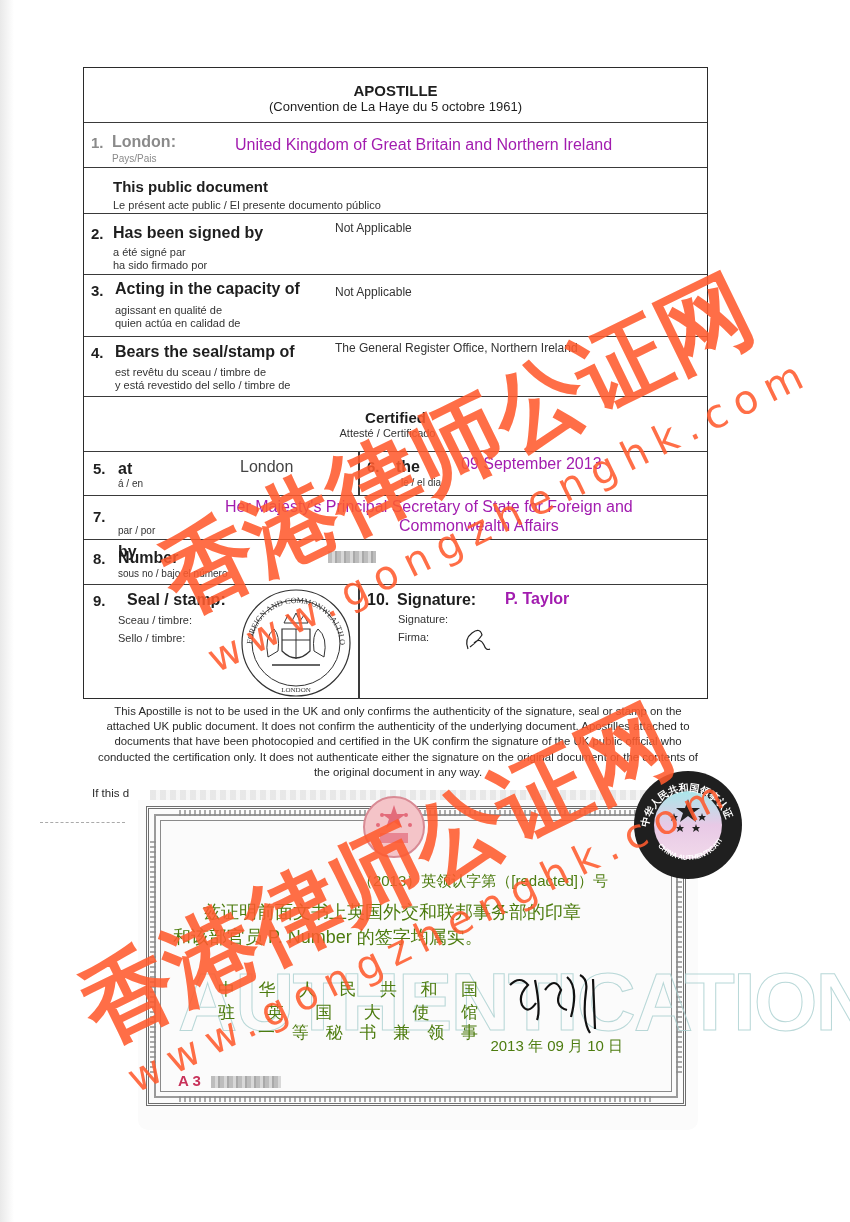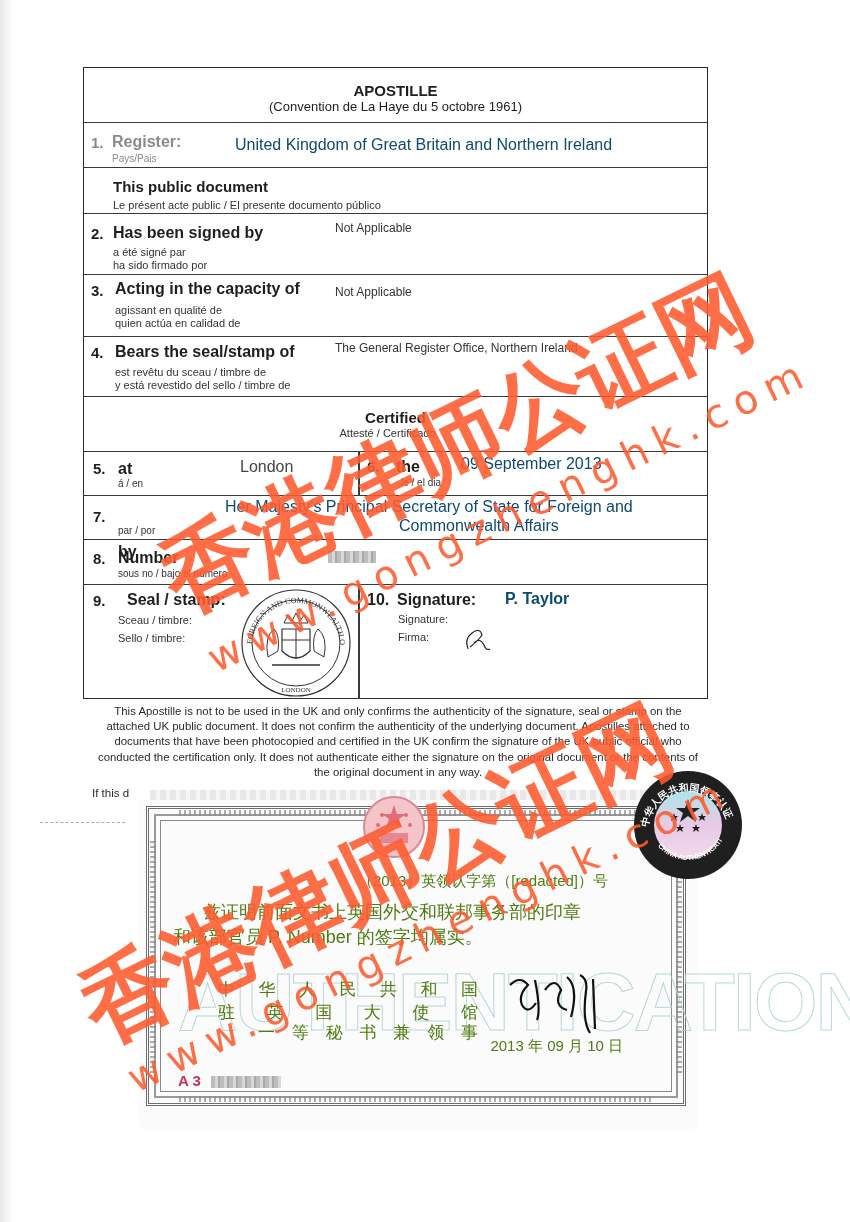--- a/index.html
+++ b/index.html
@@ -15,21 +15,21 @@
     .row.last { border-bottom: none; }
 
     .title { text-align: center; top: 0; height: 55px; }
     .title .t1 { position: absolute; left: 0; right: 0; top: 14px; font-size: 15px; font-weight: bold; }
     .title .t2 { position: absolute; left: 0; right: 0; top: 31px; font-size: 13px; }
 
     .lbl-num { position: absolute; font-size: 15px; font-weight: bold; }
     .lbl-main { position: absolute; font-size: 16px; font-weight: bold; }
     .lbl-sub { position: absolute; font-size: 11px; color: #333; line-height: 14px; }
     .val { position: absolute; font-size: 12px; color: #333; }
-    .val-lg { position: absolute; font-size: 16px; color: #0c4a6e; }
+    .val-lg { position: absolute; font-size: 16px; color: #a21caf; }
     .grey { color: #8a8a8a; }
 
     .vdiv { position: absolute; width: 1.5px; background: #3a3a3a; }
 
     .blur { display: inline-block; height: 12px; width: 48px;
       background: repeating-linear-gradient(90deg, #bdbdbd 0 4px, #d8d8d8 4px 7px, #a9a9a9 7px 9px);
       filter: blur(0.6px); vertical-align: middle; }
 
     .seal-fco { position: absolute; left: 154px; top: 2px; width: 116px; height: 112px; }
 
@@ -85,21 +85,21 @@
 
 <div class="apostille">
 
   <div class="row title">
     <div class="t1">APOSTILLE</div>
     <div class="t2">(Convention de La Haye du 5 octobre 1961)</div>
   </div>
 
   <div class="row" style="top:55px;height:45px;">
     <span class="lbl-num grey" style="left:7px;top:11px;">1.</span>
-    <span class="lbl-main grey" style="left:28px;top:10px;">Register:</span>
+    <span class="lbl-main grey" style="left:28px;top:10px;">London:</span>
     <span class="lbl-sub grey" style="left:28px;top:29px;font-size:10px;">Pays/Pais</span>
     <span class="val-lg" style="left:151px;top:13px;">United Kingdom of Great Britain and Northern Ireland</span>
   </div>
 
   <div class="row" style="top:100px;height:46px;">
     <span class="lbl-main" style="left:29px;top:10px;font-size:15px;">This public document</span>
     <span class="lbl-sub" style="left:29px;top:30px;">Le présent acte public / El presente documento público</span>
   </div>
 
   <div class="row" style="top:146px;height:61px;">

